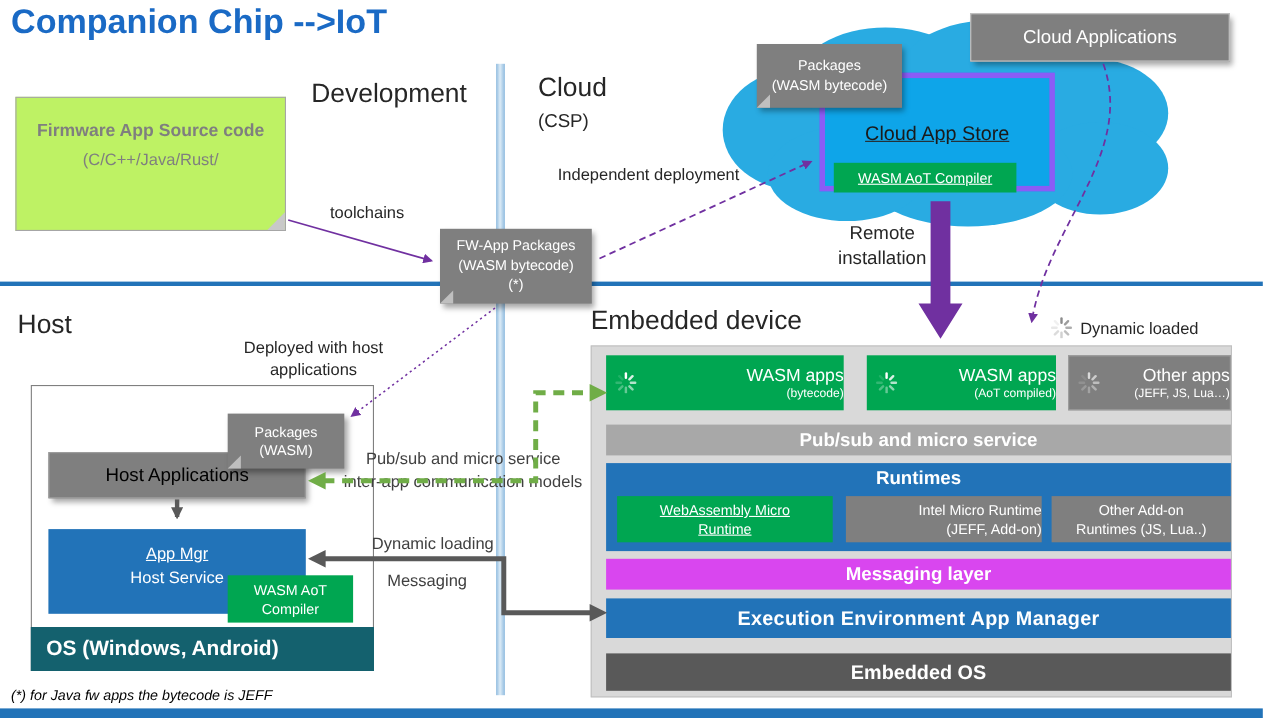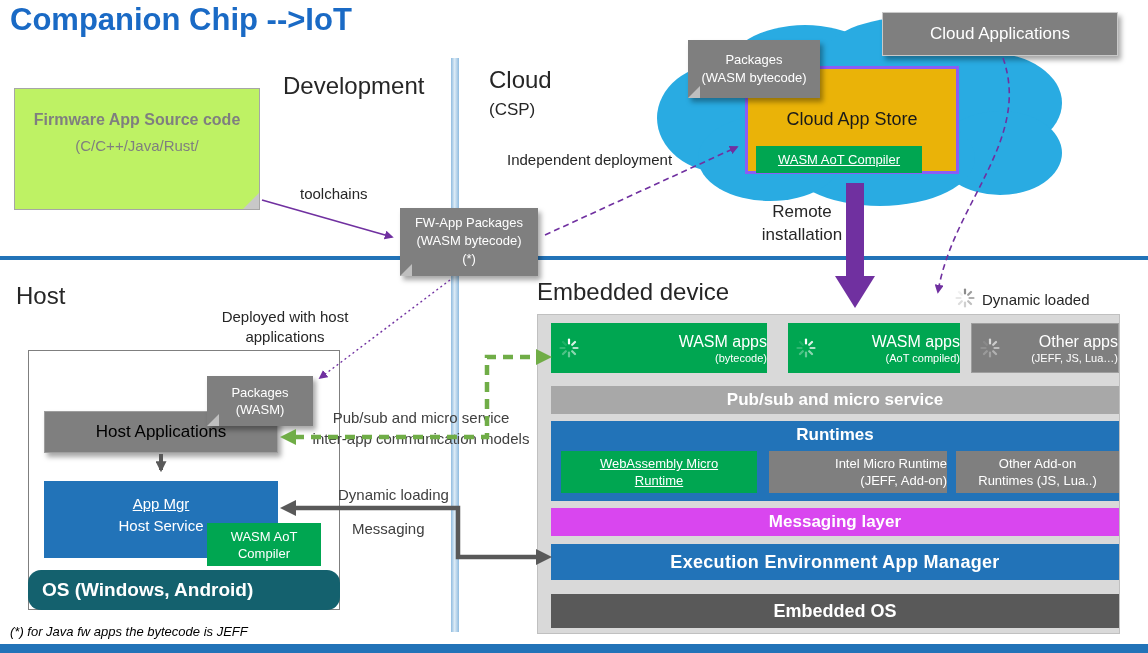--- a/index.html
+++ b/index.html
@@ -35,22 +35,22 @@
   .shadow { box-shadow: 3px 4px 5px rgba(0,0,0,.35); }
 
   .note { background: #7F7F7F; color: #fff; text-align: center; z-index: 4; font-size: 13px; line-height: 18px; }
   .fwapp-box { left: 400px; top: 208px; width: 138px; height: 68px; padding-top: 6px; }
   .cloud-pkg { left: 688px; top: 40px; width: 132px; height: 58px; padding-top: 11px; z-index: 3; }
   .host-pkg  { left: 207px; top: 376px; width: 106px; height: 50px; padding-top: 8px; line-height: 17px; }
 
   .cloud-apps-box { left: 882px; top: 12px; width: 236px; height: 44px; background: #7F7F7F;
     border: 1px solid #C9C9C9; color: #fff; font-size: 17px; display: flex; align-items: center;
     justify-content: center; z-index: 3; }
-  .cloud-store { left: 745px; top: 66px; width: 214px; height: 108px; background: #eab308;
-    border: 3px solid #8b5cf6; z-index: 2; text-align: center; }
+  .cloud-store { left: 745px; top: 66px; width: 214px; height: 108px; background: #0ea5e9;
+    border: 5px solid #8b5cf6; z-index: 2; text-align: center; text-decoration: underline; }
   .cloud-store-title { margin-top: 40px; font-size: 18px; color: #1a1a1a; }
   .cloud-aot { position: absolute; left: 8px; top: 77px; width: 166px; height: 27px; background: #00A651;
     color: #fff; font-size: 13px; display: flex; align-items: center; justify-content: center;
     text-decoration: underline; }
 
   .small-note { font-size: 15px; color: #262626; z-index: 5; }
   .lbl-toolchains { left: 300px; top: 185px; }
   .lbl-indep { left: 507px; top: 151px; }
   .lbl-remote { left: 742px; top: 200px; width: 120px; text-align: center; font-size: 17px; line-height: 23px; z-index: 5; }
   .lbl-deployed { left: 190px; top: 307px; width: 190px; text-align: center; line-height: 20px; }
@@ -64,21 +64,21 @@
     background: #fff; z-index: 2; }
   .host-apps { left: 44px; top: 411px; width: 234px; height: 42px; background: #7F7F7F;
     border: 1px solid #9E9E9E; color: #000000; font-size: 17px; display: flex; align-items: center;
     justify-content: center; z-index: 3; }
   .app-mgr { left: 44px; top: 481px; width: 234px; height: 77px; background: #2273B8; color: #fff;
     z-index: 3; text-align: center; font-size: 15px; padding-top: 12px; line-height: 22px; }
   .ul { text-decoration: underline; }
   .wasm-aot { left: 207px; top: 523px; width: 114px; height: 43px; background: #00A651; color: #fff;
     font-size: 13px; text-align: center; z-index: 4; padding-top: 5px; line-height: 17px; }
   .os-bar { left: 28px; top: 570px; width: 312px; height: 40px; background: #14616E; color: #fff;
-    font-weight: bold; font-size: 19px; z-index: 3; display: flex; align-items: center; padding-left: 14px; border-radius: 13px; }
+    font-weight: bold; font-size: 19px; z-index: 3; display: flex; align-items: center; padding-left: 14px; }
 
   .embedded-box { left: 537px; top: 314px; width: 583px; height: 320px; background: #D9D9D9;
     border: 1px solid #C0C0C0; z-index: 2; }
   .app-box { position: absolute; top: 8px; height: 50px; color: #fff; display: flex; align-items: center; padding-left: 8px; }
   .app0 { left: 13px; width: 216px; background: #00A651; }
   .app1 { left: 250px; width: 172px; background: #00A651; }
   .app2 { left: 433px; width: 148px; background: #7F7F7F; border: 1px solid #9E9E9E; }
   .app-text { flex: 1; text-align: right; }
   .app-title { font-size: 16px; line-height: 19px; }
   .app-sub { font-size: 11px; line-height: 14px; }

